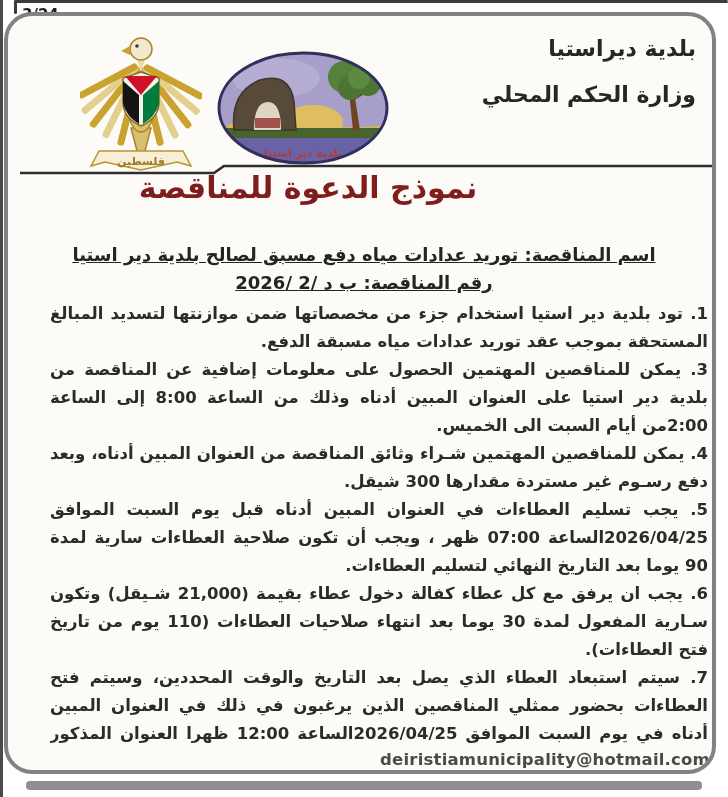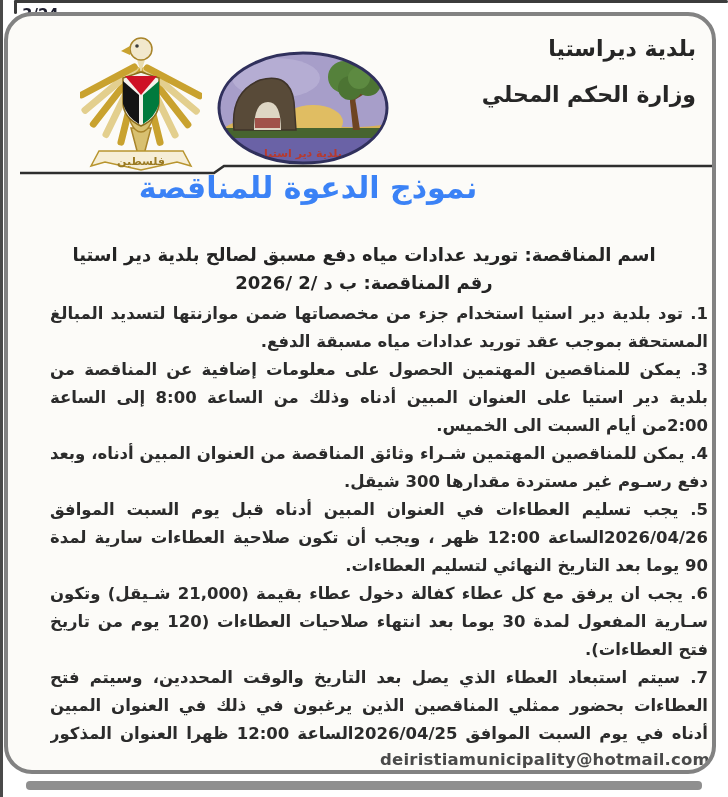--- a/index.html
+++ b/index.html
@@ -19,26 +19,26 @@
 
   .emblem{position:absolute;left:72px;top:8px;width:122px;height:150px;}
   .muni-logo{position:absolute;left:208px;top:34px;width:174px;height:116px;}
 
   .org-block{position:absolute;right:16px;top:10px;text-align:right;direction:rtl;}
   .org-line{font-size:22px;font-weight:bold;color:#262626;line-height:46px;white-space:nowrap;}
 
   .divider{position:absolute;left:0;top:146px;width:712px;height:16px;}
 
   .doc-title{position:absolute;left:0;top:154px;width:600px;text-align:center;direction:rtl;
-             font-size:30px;font-weight:bold;color:#3b82f6;}
+             font-size:30px;font-weight:bold;color:#7f1d1d;}
 
   .meta{position:absolute;left:0;width:712px;text-align:center;direction:rtl;
         font-size:18px;font-weight:bold;color:#242424;}
-  .meta-name{top:228px;}
-  .meta-number{top:256px;}
+  .meta-name{top:228px;text-decoration:underline;}
+  .meta-number{top:256px;text-decoration:underline;}
 
   .paragraphs{position:absolute;left:42px;top:284px;width:658px;height:450px;overflow:hidden;
               direction:rtl;}
   .para{margin:0;text-align:justify;font-size:16.5px;line-height:28px;font-weight:bold;color:#2b2b2b;}
 
   .email-line{position:absolute;right:2px;top:734px;width:660px;text-align:right;direction:ltr;
               font-size:16.5px;font-weight:bold;color:#4a4a4a;letter-spacing:.2px;}
 </style>
 </head>
 <body>
@@ -137,20 +137,20 @@
 
   <div class="doc-title">نموذج الدعوة للمناقصة</div>
 
   <div class="meta meta-name">اسم المناقصة: توريد عدادات مياه دفع مسبق لصالح بلدية دير استيا</div>
   <div class="meta meta-number">رقم المناقصة: ب د /2 /2026</div>
 
   <div class="paragraphs">
       <p class="para">1. تود بلدية دير استيا استخدام جزء من مخصصاتها ضمن موازنتها لتسديد المبالغ المستحقة بموجب عقد توريد عدادات مياه مسبقة الدفع.</p>
       <p class="para">3. يمكن للمناقصين المهتمين الحصول على معلومات إضافية عن المناقصة من بلدية دير استيا على العنوان المبين أدناه وذلك من الساعة 8:00 إلى الساعة 2:00من أيام السبت الى الخميس.</p>
       <p class="para">4. يمكن للمناقصين المهتمين شـراء وثائق المناقصة من العنوان المبين أدناه، وبعد دفع رسـوم غير مستردة مقدارها 300 شيقل.</p>
-      <p class="para">5. يجب تسليم العطاءات في العنوان المبين أدناه قبل يوم السبت الموافق 2026/04/26الساعة 12:00 ظهر ، ويجب أن تكون صلاحية العطاءات سارية لمدة 90 يوما بعد التاريخ النهائي لتسليم العطاءات.</p>
-      <p class="para">6. يجب ان يرفق مع كل عطاء كفالة دخول عطاء بقيمة (21,000 شـيقل) وتكون سـارية المفعول لمدة 30 يوما بعد انتهاء صلاحيات العطاءات (120 يوم من تاريخ فتح العطاءات).</p>
+      <p class="para">5. يجب تسليم العطاءات في العنوان المبين أدناه قبل يوم السبت الموافق 2026/04/25الساعة 07:00 ظهر ، ويجب أن تكون صلاحية العطاءات سارية لمدة 90 يوما بعد التاريخ النهائي لتسليم العطاءات.</p>
+      <p class="para">6. يجب ان يرفق مع كل عطاء كفالة دخول عطاء بقيمة (21,000 شـيقل) وتكون سـارية المفعول لمدة 30 يوما بعد انتهاء صلاحيات العطاءات (110 يوم من تاريخ فتح العطاءات).</p>
       <p class="para">7. سيتم استبعاد العطاء الذي يصل بعد التاريخ والوقت المحددين، وسيتم فتح العطاءات بحضور ممثلي المناقصين الذين يرغبون في ذلك في العنوان المبين أدناه في يوم السبت الموافق 2026/04/25الساعة 12:00 ظهرا العنوان المذكور اعلاه هو: بلدية دير استيا/ سلفيت/ / 2514226-09 0594099915</p>
     </div>
 
   <div class="email-line">deiristiamunicipality@hotmail.com</div>
 
 </div>
 
 </body></html>

